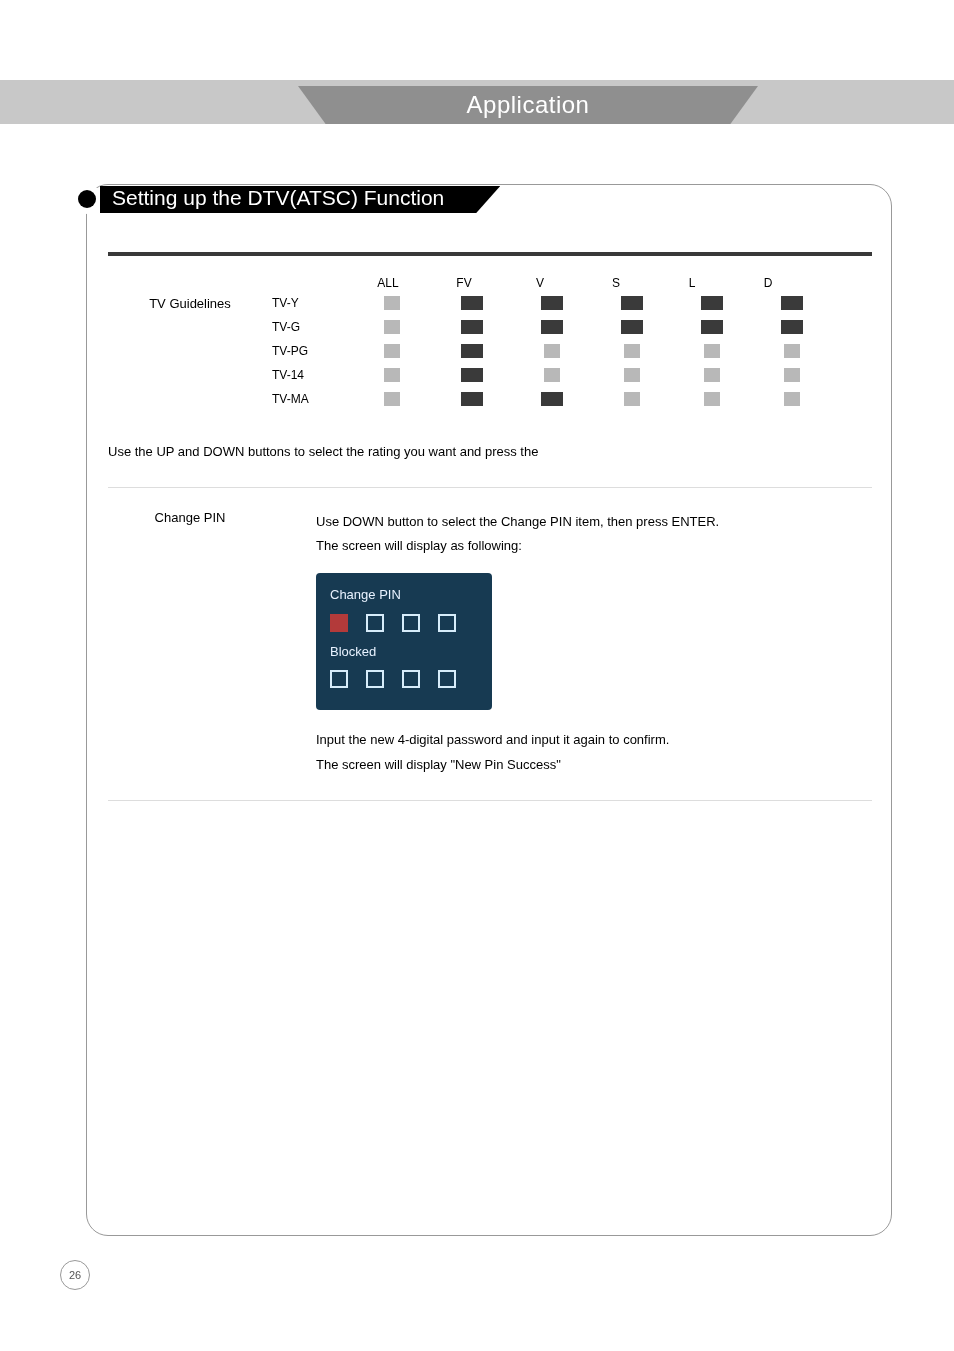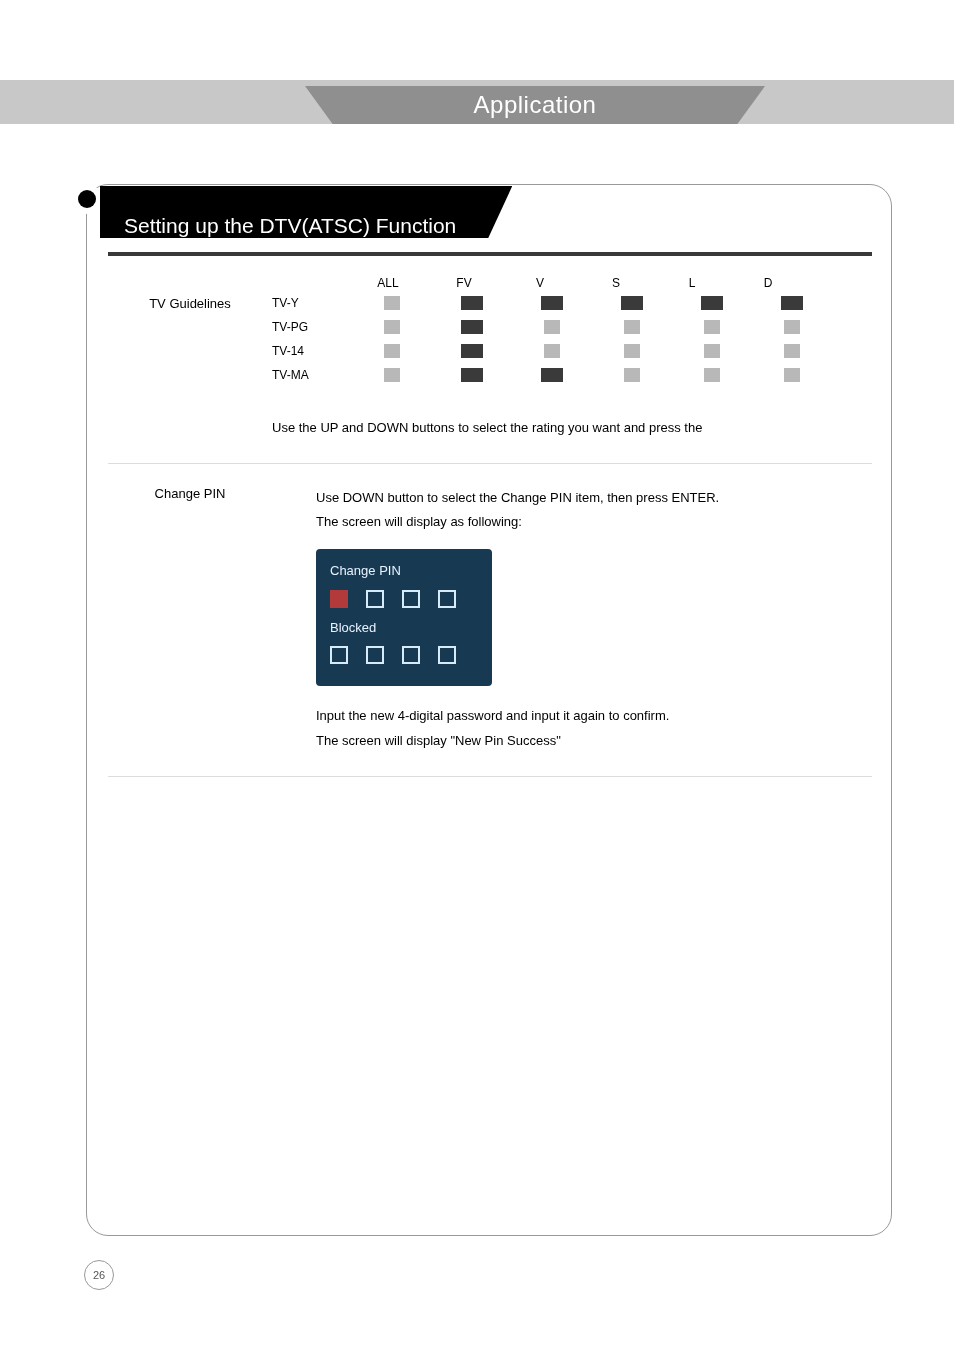--- a/index.html
+++ b/index.html
@@ -18,21 +18,21 @@
     position: absolute;
     top: 80px;
     left: 0;
     width: 100%;
     height: 44px;
     background: #c8c8c8;
   }
   .tab-header {
     position: absolute;
     top: 86px;
-    left: 305px;
+    left: 298px;
     width: 460px;
     height: 38px;
     background: #8f8f8f;
     display: flex;
     align-items: center;
     justify-content: center;
     clip-path: polygon(0 0, 100% 0, 94% 100%, 6% 100%);
   }
   .tab-header-text {
     color: #fff;
@@ -63,25 +63,25 @@
   .bullet-inner {
     width: 18px;
     height: 18px;
     background: #000;
     border-radius: 50%;
   }
   .section-title-bar {
     position: absolute;
     top: 186px;
     left: 100px;
-    height: 52px;
+    height: 27px;
     background: #000;
     display: flex;
-    align-items: flex-end;
-    padding-left: 24px;
+    align-items: flex-start;
+    padding-left: 12px;
     padding-right: 56px;
     clip-path: polygon(0 0, 100% 0, calc(100% - 24px) 100%, 0 100%);
   }
   .section-title-text {
     color: #fff;
     font-size: 21px;
   }
   .content-area {
     position: absolute;
     top: 252px;
@@ -138,21 +138,20 @@
     width: 16px;
     height: 14px;
     background: #b8b8b8;
   }
   .sq-dark {
     width: 22px;
     height: 14px;
     background: #3a3a3a;
   }
   .instr-block {
-    margin-left: 164px;
     font-size: 13px;
     color: #000;
     line-height: 1.9;
   }
   .light-divider {
     height: 1px;
     background: #ddd;
     margin: 22px 0;
   }
   .row-pin {
@@ -196,21 +195,21 @@
   }
   .pin-box-filled {
     width: 18px;
     height: 18px;
     background: #b33a3a;
     border: none;
   }
   .page-number {
     position: absolute;
     top: 1260px;
-    left: 84px;
+    left: 60px;
     width: 30px;
     height: 30px;
     border: 1px solid #999;
     border-radius: 50%;
     display: flex;
     align-items: center;
     justify-content: center;
     font-size: 11px;
     color: #555;
   }
@@ -263,20 +262,41 @@
               <div class="sq-dark"></div>
             </div>
             <div class="tv-cell">
               <div class="sq-dark"></div>
             </div>
             <div class="tv-cell">
               <div class="sq-dark"></div>
             </div>
           </div>
           <div class="tv-row">
+            <div class="tv-row-label">TV-G</div>
+            <div class="tv-cell">
+              <div class="sq-gray"></div>
+            </div>
+            <div class="tv-cell">
+              <div class="sq-dark"></div>
+            </div>
+            <div class="tv-cell">
+              <div class="sq-dark"></div>
+            </div>
+            <div class="tv-cell">
+              <div class="sq-dark"></div>
+            </div>
+            <div class="tv-cell">
+              <div class="sq-dark"></div>
+            </div>
+            <div class="tv-cell">
+              <div class="sq-dark"></div>
+            </div>
+          </div>
+          <div class="tv-row">
             <div class="tv-row-label">TV-PG</div>
             <div class="tv-cell">
               <div class="sq-gray"></div>
             </div>
             <div class="tv-cell">
               <div class="sq-dark"></div>
             </div>
             <div class="tv-cell">
               <div class="sq-gray"></div>
             </div>

